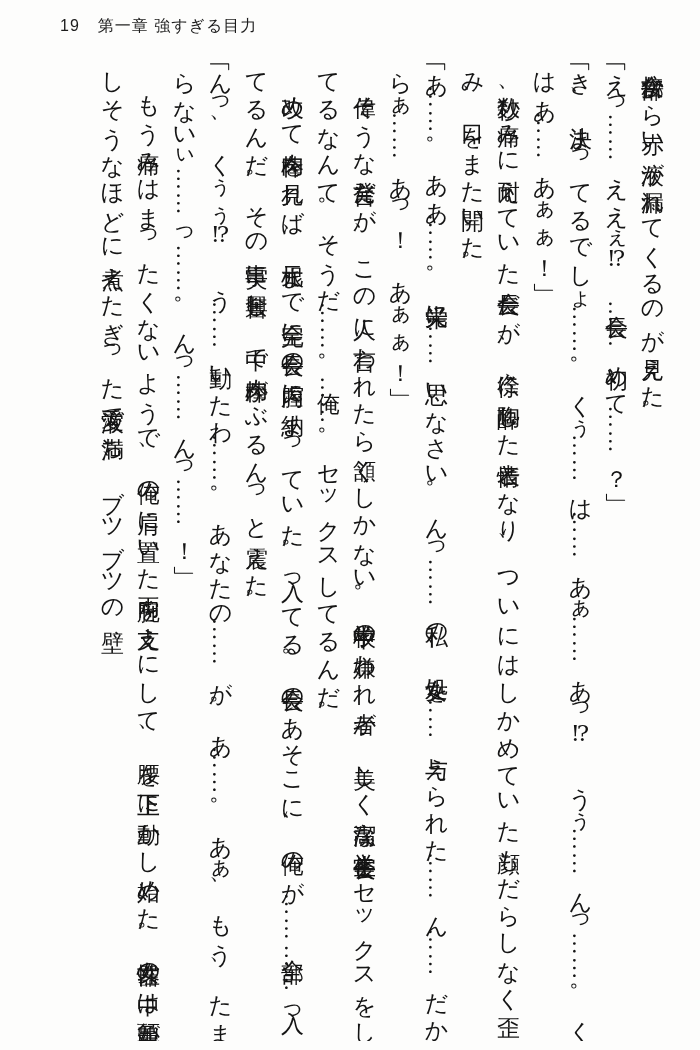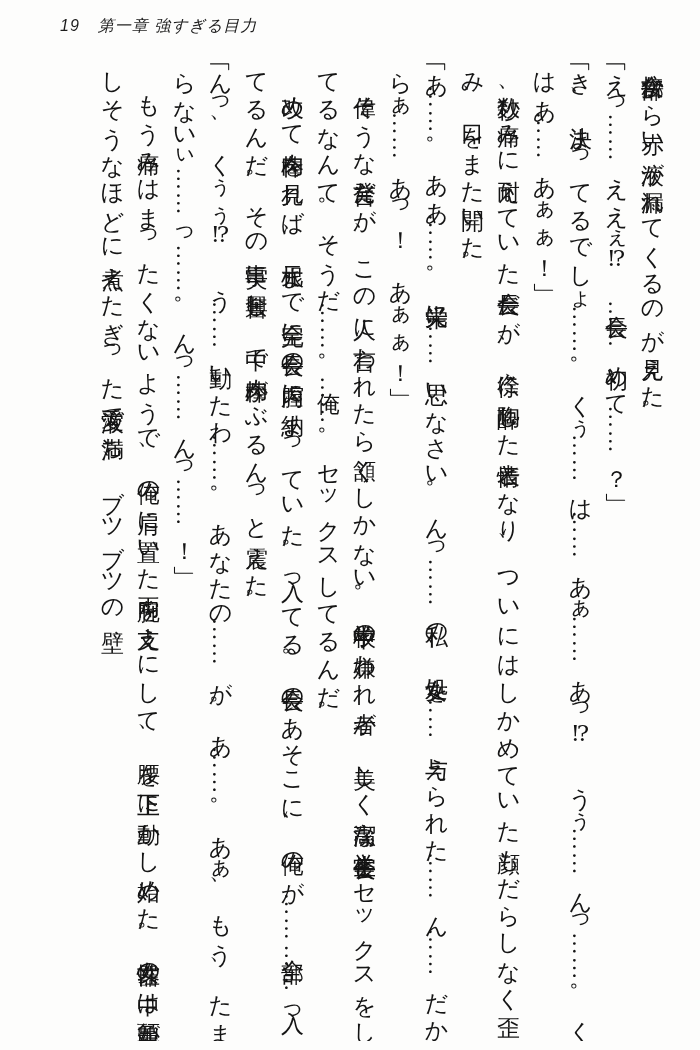--- a/index.html
+++ b/index.html
@@ -20,21 +20,20 @@
   }
   .running-head {
     position: absolute;
     top: 16px;
     left: 60px;
     font-family: "Liberation Sans", "DejaVu Sans", sans-serif;
     font-size: 16px;
     letter-spacing: 1px;
     color: #1c1c1c;
     white-space: nowrap;
-    font-style: italic;
   }
   .running-head .page-num {
     margin-right: 18px;
   }
   .text-block {
     position: absolute;
     top: 56px;
     right: 30px;
     width: 616px;
     height: 985px;

